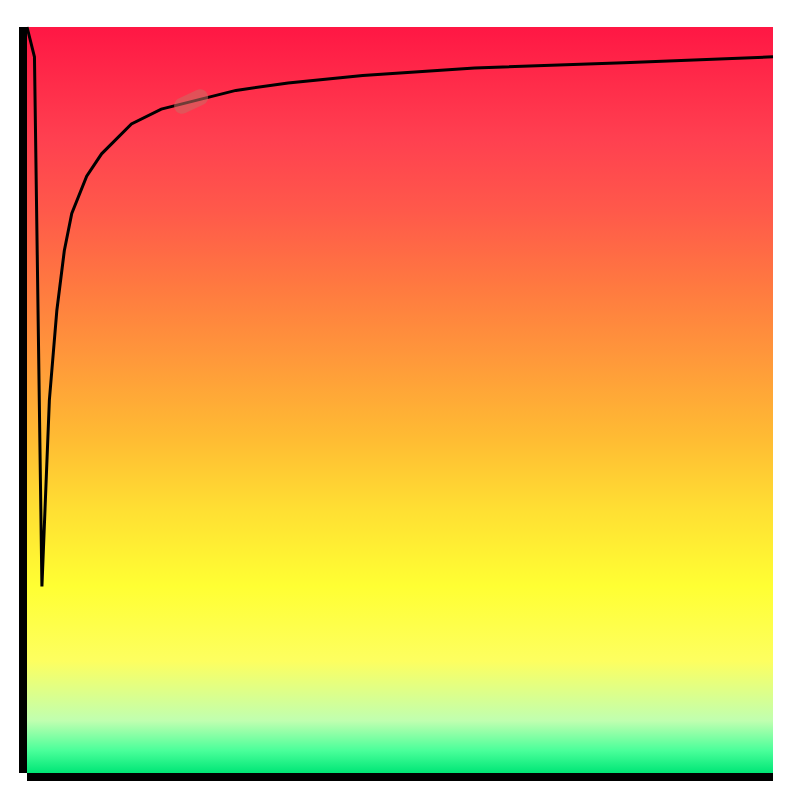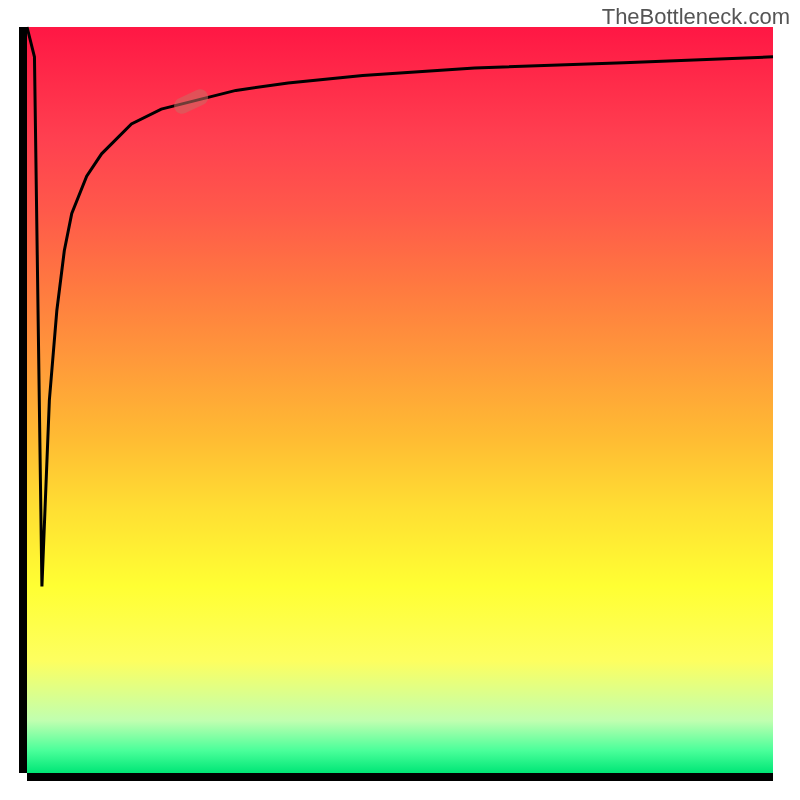--- a/index.html
+++ b/index.html
@@ -84,15 +84,14 @@
   <div class="axis-left"></div>
   <div class="axis-bottom"></div>
 
   <svg class="curve-svg" viewBox="0 0 746 746">
     <path id="curve" class="curve-path" d="M0.00 0.00 L7.46 29.84 L14.92 559.50 L22.38 373.00 L29.84 283.48 L37.30 223.80 L44.76 186.50 L59.68 149.20 L74.60 126.82 L104.44 96.98 L134.28 82.06 L164.12 74.60 L208.88 63.41 L261.10 55.95 L335.70 48.49 L447.60 41.03 L596.80 35.81 L746.00 29.84"></path>
     <g id="marker-g" transform="translate(164.12 74.60) rotate(-25)">
       <rect id="marker" class="marker" x="-18" y="-8" width="36" height="16" rx="8" ry="8"></rect>
     </g>
   </svg>
 
-  <div class="attribution">TheBottleneck.com</div>
 
 </div>
 
 </body></html>

